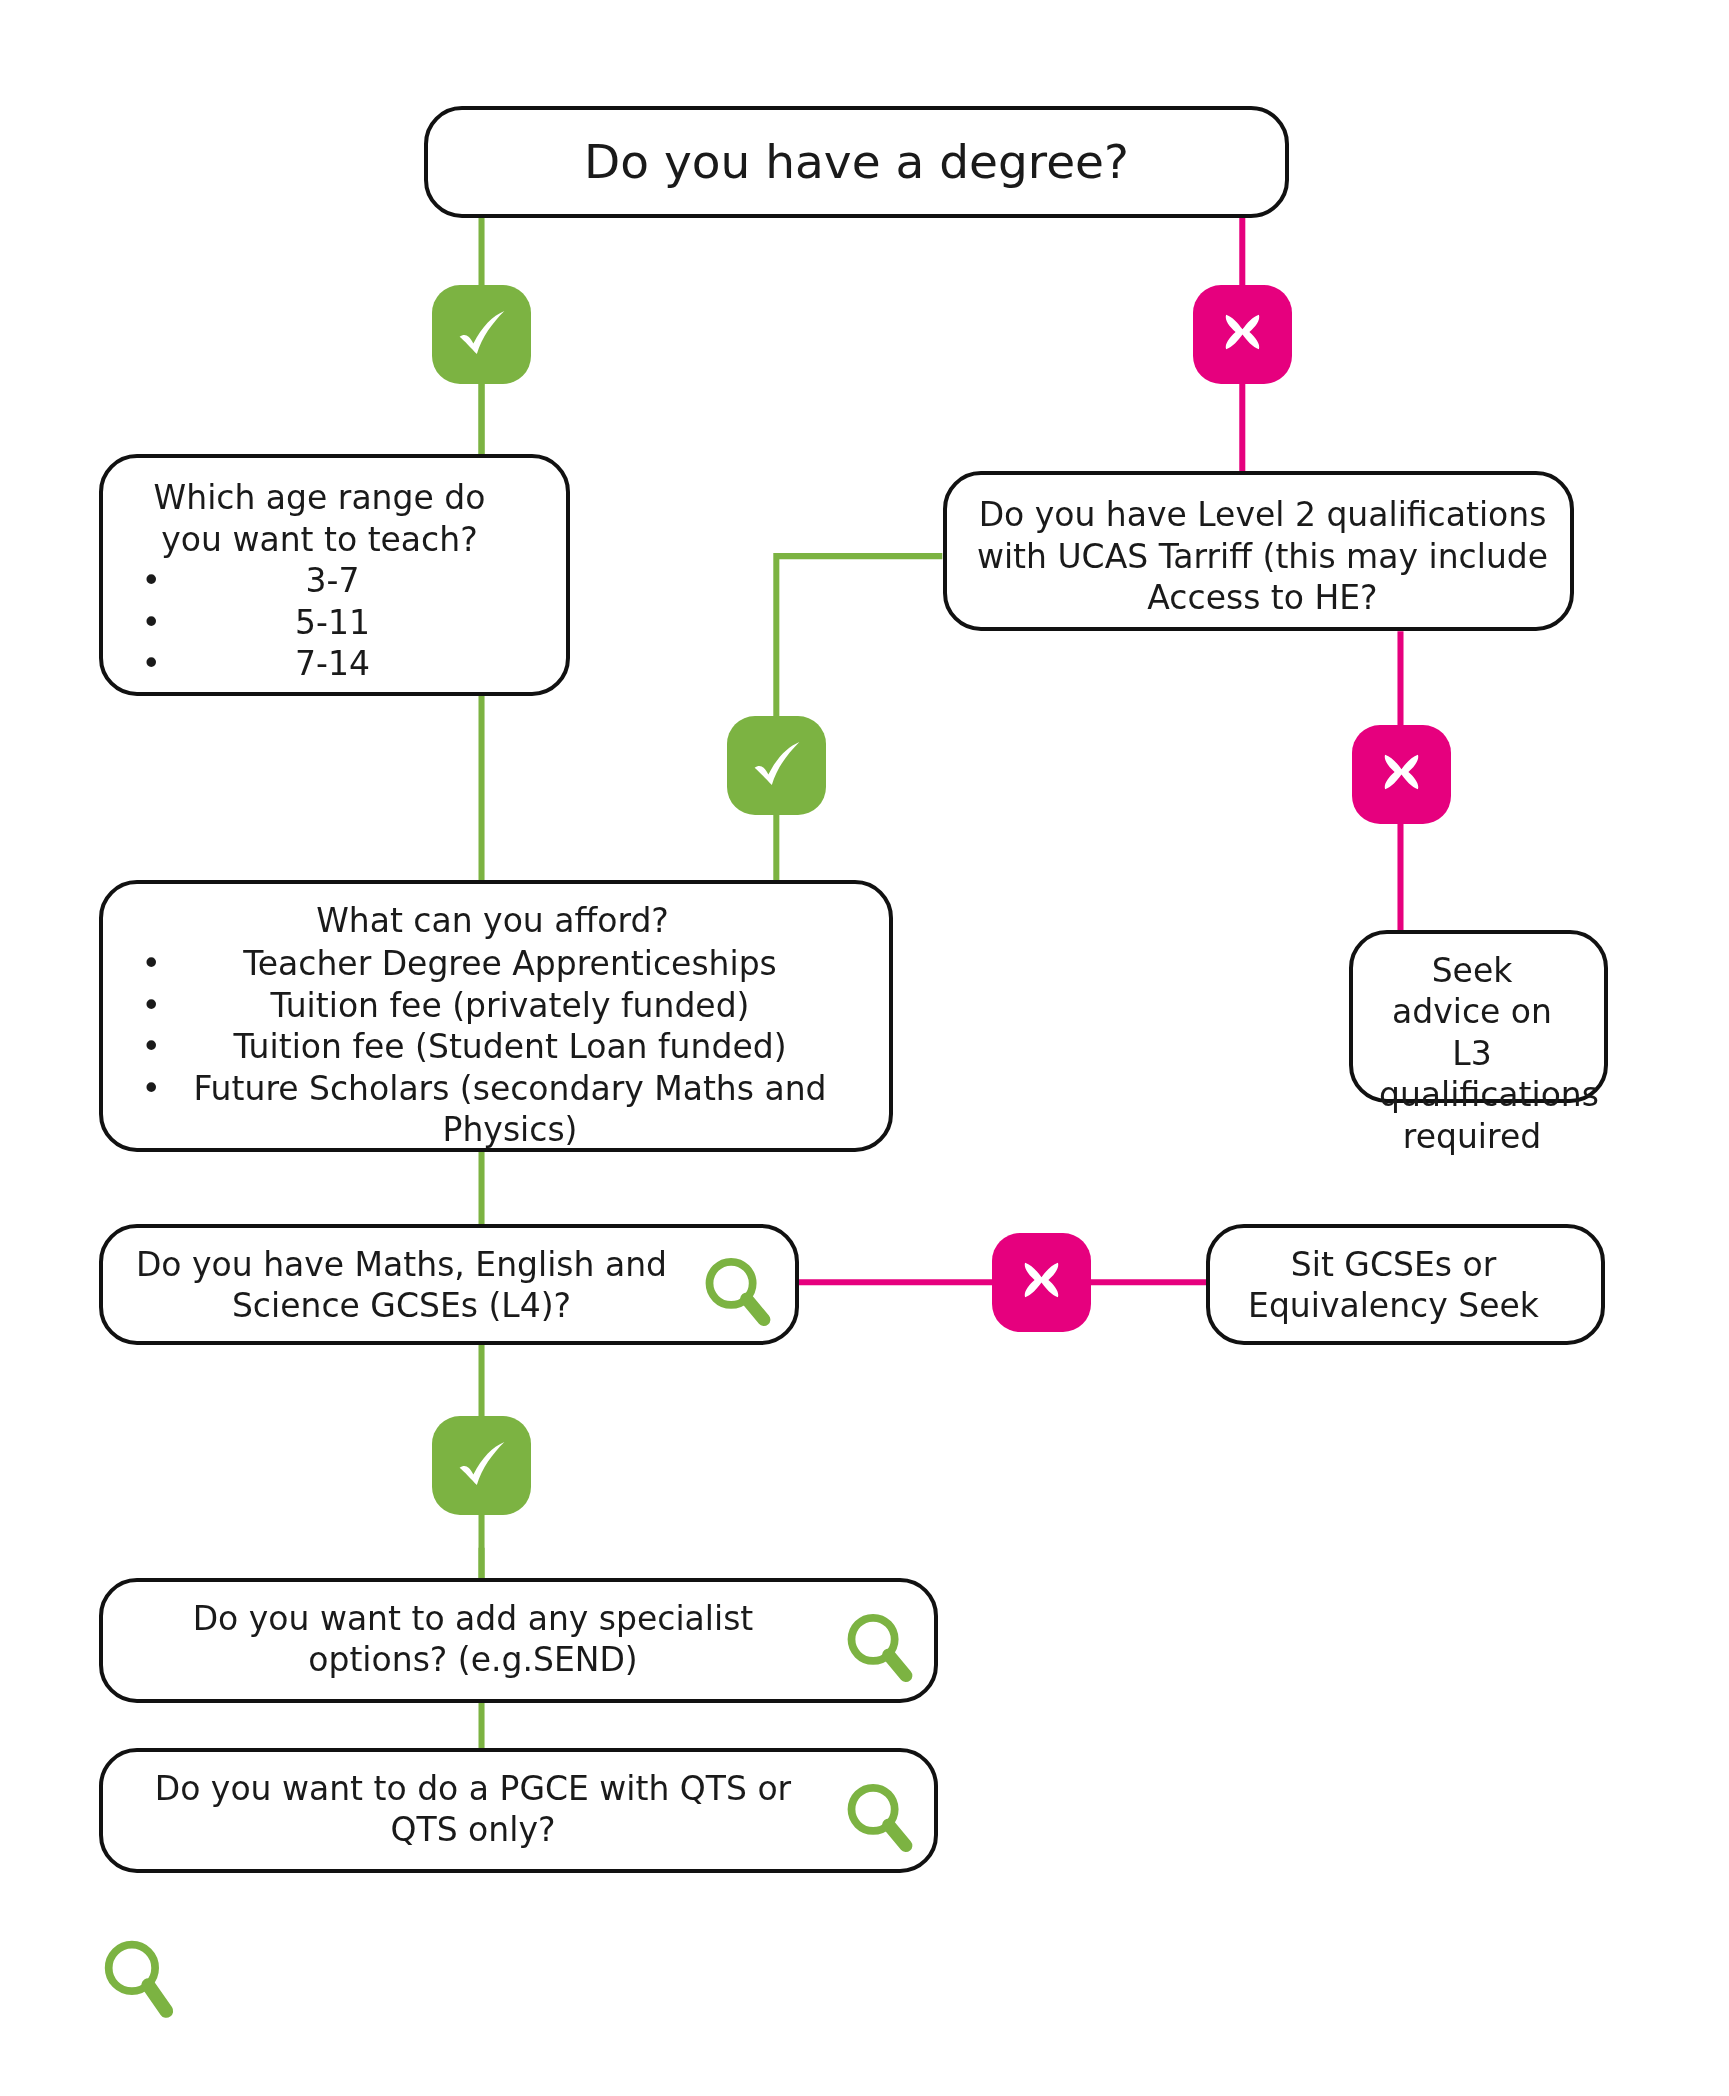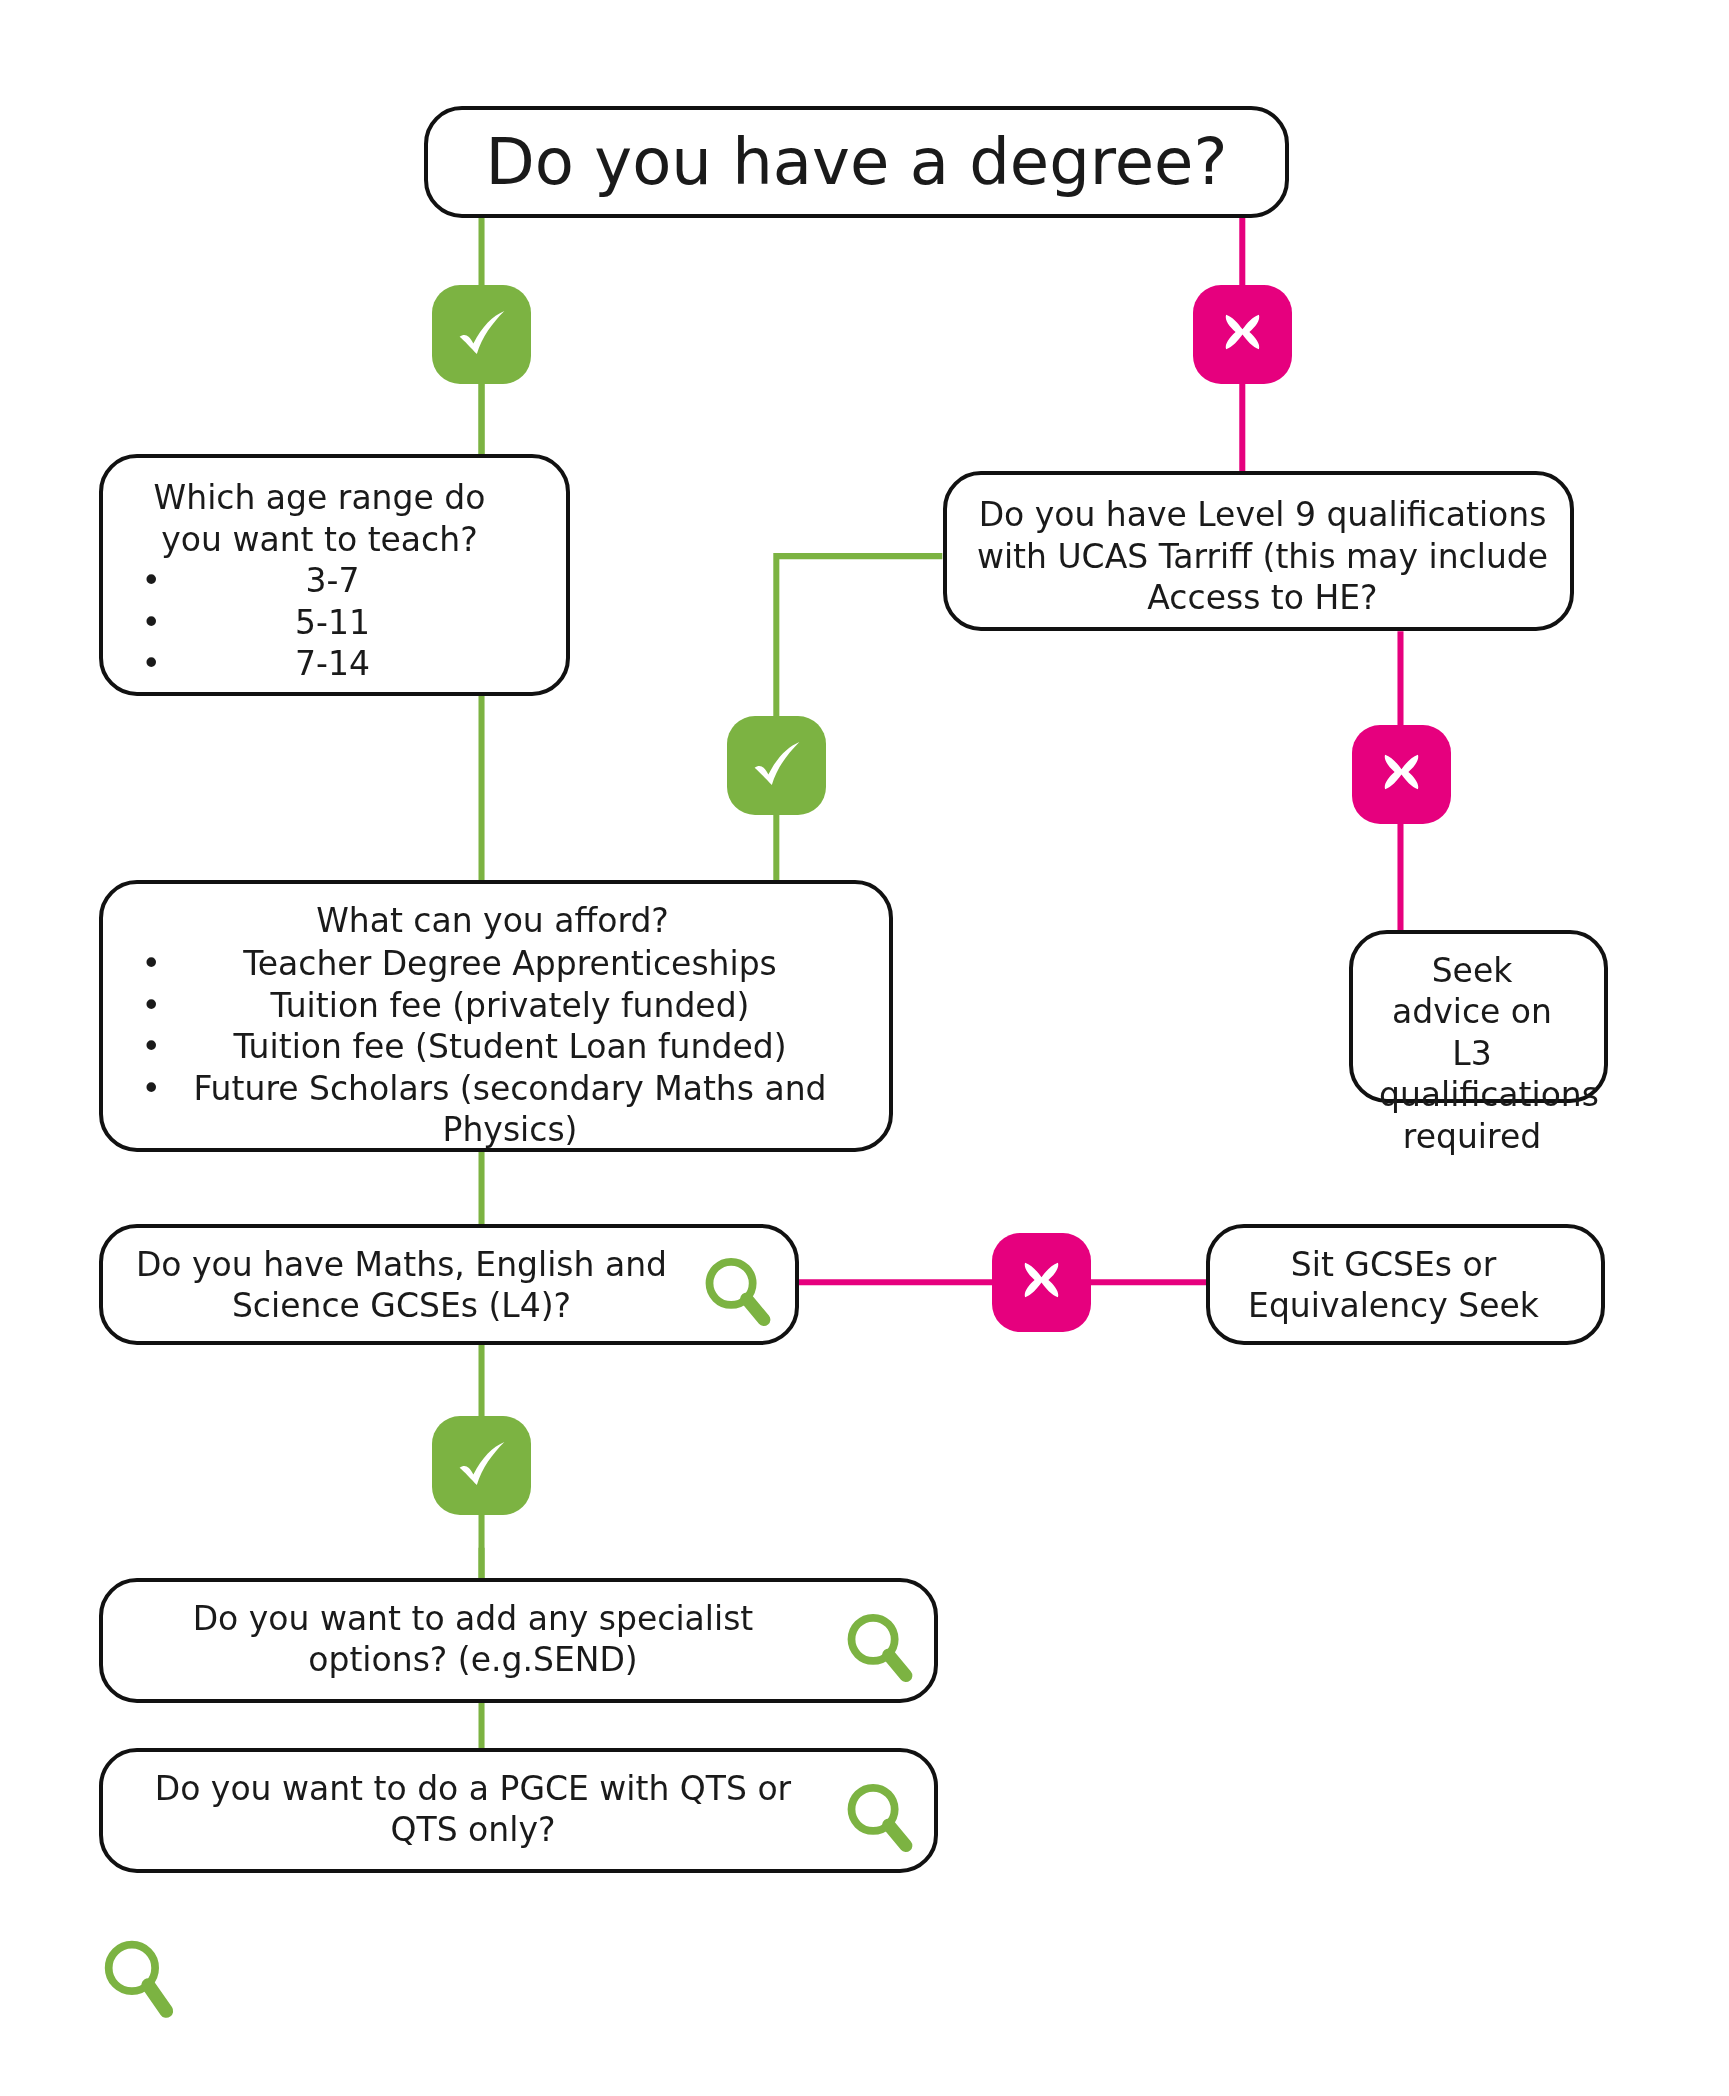--- a/index.html
+++ b/index.html
@@ -46,21 +46,21 @@
   }
 
   .node-title {
     text-align: center;
   }
   .node-title .txt {
     left: 0; right: 0;
     top: 50%;
     transform: translateY(-50%);
     text-align: center;
-    font-size: 64px;
+    font-size: 47px;
     line-height: 1.1;
   }
 
   .body-text {
     font-size: 33px;
   }
   .bullets {
     margin: 0;
     padding: 0;
     list-style: none;
@@ -159,21 +159,21 @@
   <div class="node" style="left:99px; top:454px; width:471px; height:242px;">
     <div class="txt body-text" style="left:35px; top:19px; width:363px;">Which age range do you want to teach?</div>
     <ul class="bullets" style="position:absolute; left:35px; top:102px; width:363px;">
       <li>3-7</li>
       <li>5-11</li>
       <li>7-14</li>
     </ul>
   </div>
 
   <div class="node" style="left:943px; top:471px; width:631px; height:160px;">
-    <div class="txt body-text" style="left:28px; top:19px; width:575px;">Do you have Level 9 qualifications with UCAS Tarriff (this may include Access to HE?</div>
+    <div class="txt body-text" style="left:28px; top:19px; width:575px;">Do you have Level 2 qualifications with UCAS Tarriff (this may include Access to HE?</div>
   </div>
 
   <div class="badge yes" style="left:727px; top:716px;">
     <svg width="62" height="62" viewBox="0 0 72 72">
       <path d="M10 38 C16 34 21 36 26 46 C36 26 48 14 62 8 C48 22 36 38 30 58 C24 52 15 42 10 38 Z" fill="#ffffff"></path>
     </svg>
   </div>
 
   <div class="badge no" style="left:1352px; top:725px;">
     <svg width="57" height="57" viewBox="0 0 66 66">

